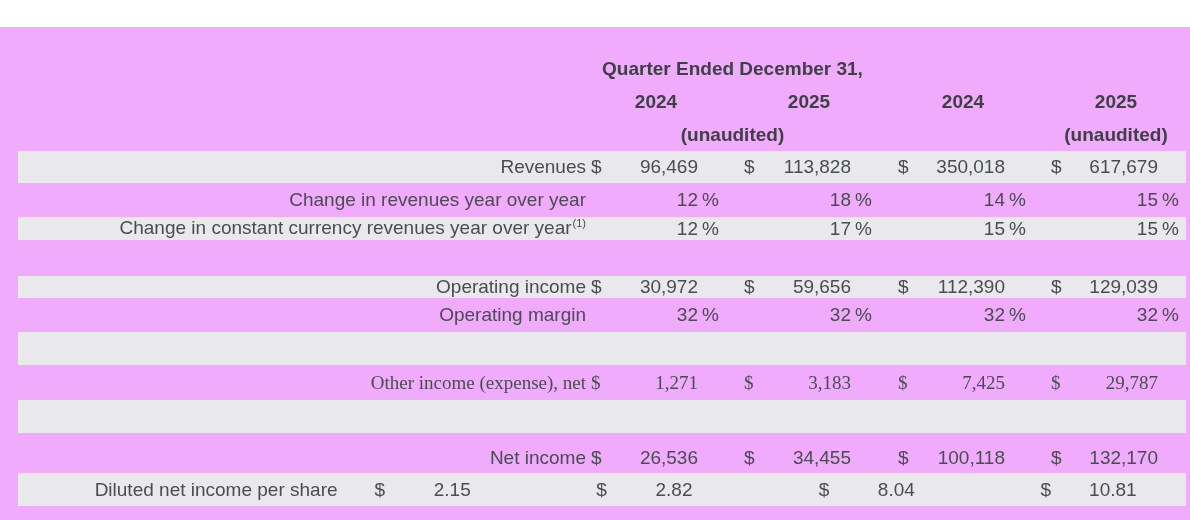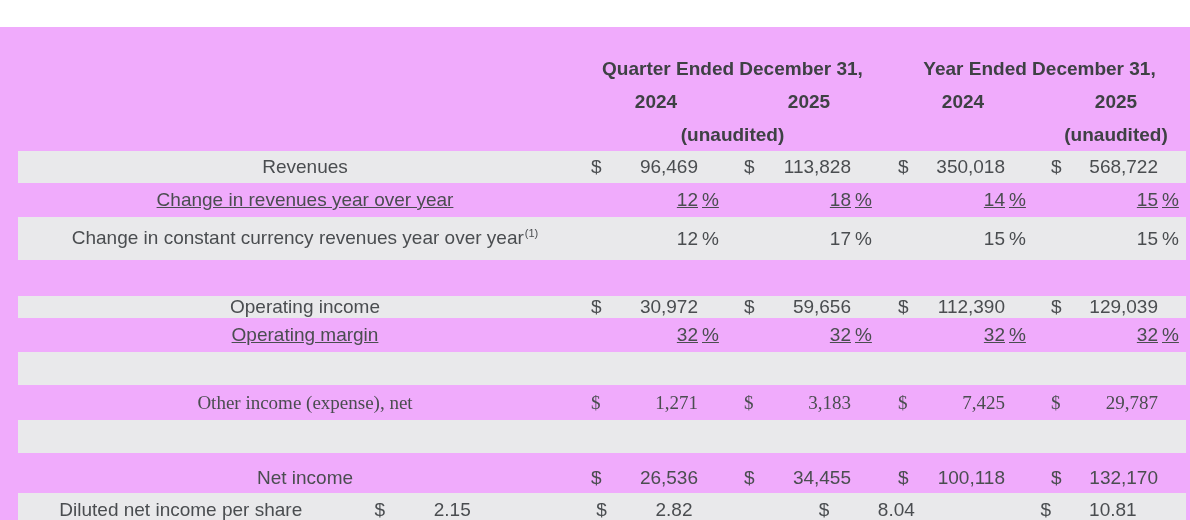--- a/index.html
+++ b/index.html
@@ -15,21 +15,21 @@
   .trow { display: flex; align-items: center; font-size: 19px; color: #4a4d50; }
   .shaded { background: #e9e9eb; }
 
   
   .hblock { padding-top: 26px; }
   .hline1 { height: 32px; }
   .hline  { height: 33px; }
   .hdr { font-weight: bold; color: #3e4144; }
 
   
-  .c-label { width: 568px; padding-left: 6px; text-align: center; }
+  .c-label { width: 568px; padding-left: 6px; text-align: right; }
   .c-d     { width: 16px;  padding-left: 5px; }
   .c-v     { width: 96px;  text-align: right; }
   .c-p     { width: 28px;  padding-left: 4px; }
   .c-g     { width: 13px; }
   .c-gmid  { width: 14px; }
   .span2   { width: 293px; text-align: center; }
   .u-spacer{ width: 153px; }
   .c-year  { width: 140px; text-align: center; }
 
   .c-label sup { font-size: 11px; vertical-align: super; margin-left: 1px; color: #4a4d50; }
@@ -44,21 +44,20 @@
 <body>
 
 <div class="sheet">
   <div class="table">
 
     <div class="hblock">
       <div class="trow hline1">
         <div class="c-label"></div>
         <div class="span2 hdr">Quarter Ended December 31,</div>
         <div class="c-gmid"></div>
-        <div class="span2 hdr">Year Ended December 31,</div>
       </div>
       <div class="trow hline">
         <div class="c-label"></div>
         <div class="c-year hdr">2024</div>
         <div class="c-g"></div>
         <div class="c-year hdr">2025</div>
         <div class="c-gmid"></div>
         <div class="c-year hdr">2024</div>
         <div class="c-g"></div>
         <div class="c-year hdr">2025</div>
@@ -81,42 +80,42 @@
     <div class="c-g"></div>
     <div class="c-d">$</div>
     <div class="c-v">113,828</div>
     <div class="c-p"></div>
     <div class="c-gmid"></div>
     <div class="c-d">$</div>
     <div class="c-v">350,018</div>
     <div class="c-p"></div>
     <div class="c-g"></div>
     <div class="c-d">$</div>
-    <div class="c-v">568,722</div>
-    <div class="c-p"></div>
-  </div>
-        <div class="trow" style="height: 34px; text-decoration: underline;">
+    <div class="c-v">617,679</div>
+    <div class="c-p"></div>
+  </div>
+        <div class="trow" style="height: 34px;">
     <div class="c-label">Change in revenues year over year</div>
     <div class="c-d"></div>
     <div class="c-v">12</div>
     <div class="c-p">%</div>
     <div class="c-g"></div>
     <div class="c-d"></div>
     <div class="c-v">18</div>
     <div class="c-p">%</div>
     <div class="c-gmid"></div>
     <div class="c-d"></div>
     <div class="c-v">14</div>
     <div class="c-p">%</div>
     <div class="c-g"></div>
     <div class="c-d"></div>
     <div class="c-v">15</div>
     <div class="c-p">%</div>
   </div>
-        <div class="trow shaded" style="height: 43px;">
+        <div class="trow shaded" style="height: 23px;">
     <div class="c-label">Change in constant currency revenues year over year<sup>(1)</sup></div>
     <div class="c-d"></div>
     <div class="c-v">12</div>
     <div class="c-p">%</div>
     <div class="c-g"></div>
     <div class="c-d"></div>
     <div class="c-v">17</div>
     <div class="c-p">%</div>
     <div class="c-gmid"></div>
     <div class="c-d"></div>
@@ -156,21 +155,21 @@
     <div class="c-p"></div>
     <div class="c-gmid"></div>
     <div class="c-d">$</div>
     <div class="c-v">112,390</div>
     <div class="c-p"></div>
     <div class="c-g"></div>
     <div class="c-d">$</div>
     <div class="c-v">129,039</div>
     <div class="c-p"></div>
   </div>
-        <div class="trow" style="height: 34px; text-decoration: underline;">
+        <div class="trow" style="height: 34px;">
     <div class="c-label">Operating margin</div>
     <div class="c-d"></div>
     <div class="c-v">32</div>
     <div class="c-p">%</div>
     <div class="c-g"></div>
     <div class="c-d"></div>
     <div class="c-v">32</div>
     <div class="c-p">%</div>
     <div class="c-gmid"></div>
     <div class="c-d"></div>

